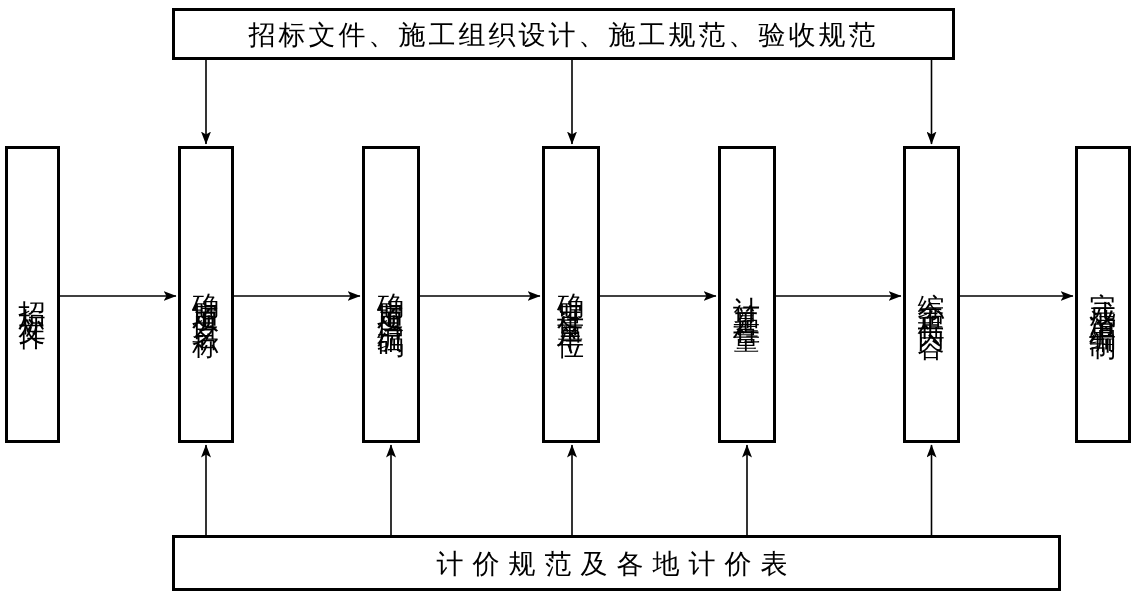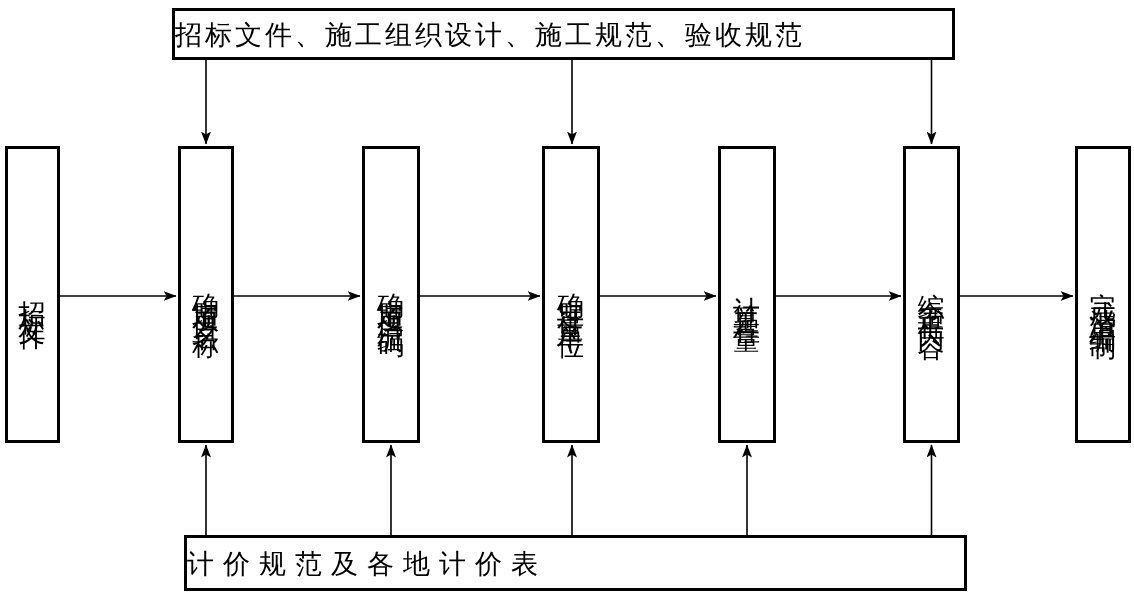--- a/index.html
+++ b/index.html
@@ -9,21 +9,21 @@
     background:#ffffff;
     font-family:"DejaVu Serif","Liberation Serif",serif;
     color:#000;
     overflow:hidden;
   }
   .hbox{
     position:absolute;
     box-sizing:border-box;
     background:#ffffff;
     border:3px solid #000;
-    display:flex;align-items:center;
+    display:flex;align-items:center;justify-content:center;
   }
   .hbox .hlabel{
     font-size:27px;
     letter-spacing:3px;
     white-space:nowrap;
     line-height:1;
   }
   .hbox .hlabel.wide{letter-spacing:9px;}
   .vbox{
     position:absolute;
@@ -73,21 +73,21 @@
     <line x1="391" y1="535" x2="391" y2="445" marker-end="url(#ah)"></line>
     <line x1="572" y1="535" x2="572" y2="445" marker-end="url(#ah)"></line>
     <line x1="747" y1="535" x2="747" y2="445" marker-end="url(#ah)"></line>
     <line x1="931.5" y1="535" x2="931.5" y2="445" marker-end="url(#ah)"></line>
   </svg>
 
   <div class="hbox" style="left:172px;top:8px;width:783px;height:52px;">
     <span class="hlabel">招标文件、施工组织设计、施工规范、验收规范</span>
   </div>
 
-  <div class="hbox" style="left:172px;top:535px;width:783px;height:56px;margin-left:12px;">
+  <div class="hbox" style="left:172px;top:535px;width:889px;height:56px;">
     <span class="hlabel wide">计价规范及各地计价表</span>
   </div>
 
   <div class="vbox" style="left:5px;top:146px;width:55px;height:297px;">
     <span class="vlabel">招标文件</span>
   </div>
 
   <div class="vbox" style="left:178px;top:146px;width:56px;height:297px;">
     <span class="vlabel">确定项目名称</span>
   </div>

